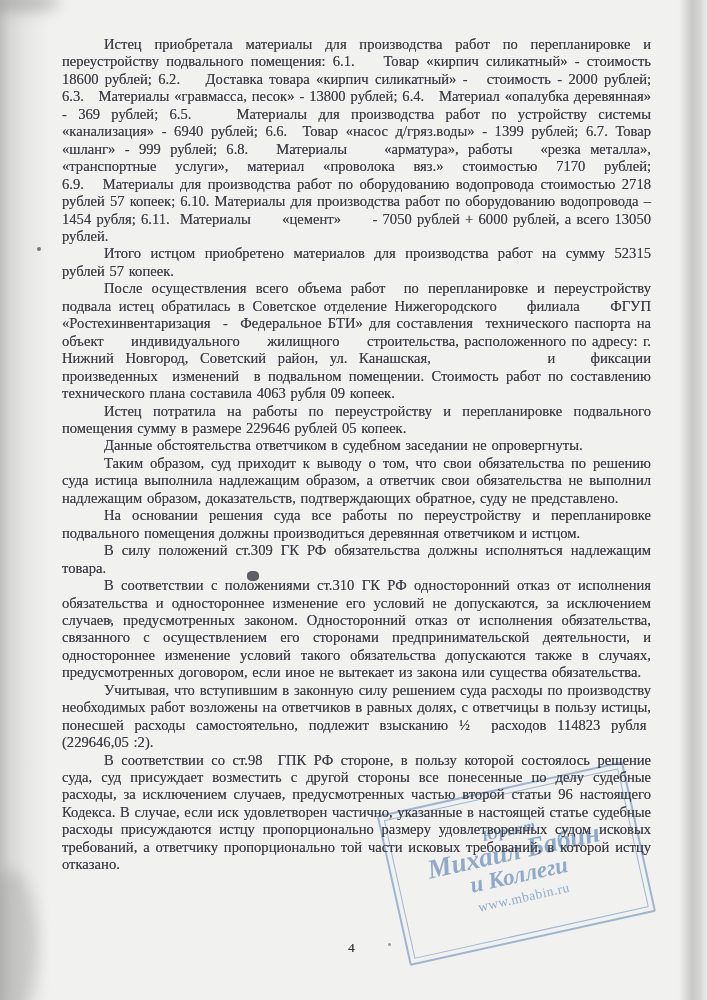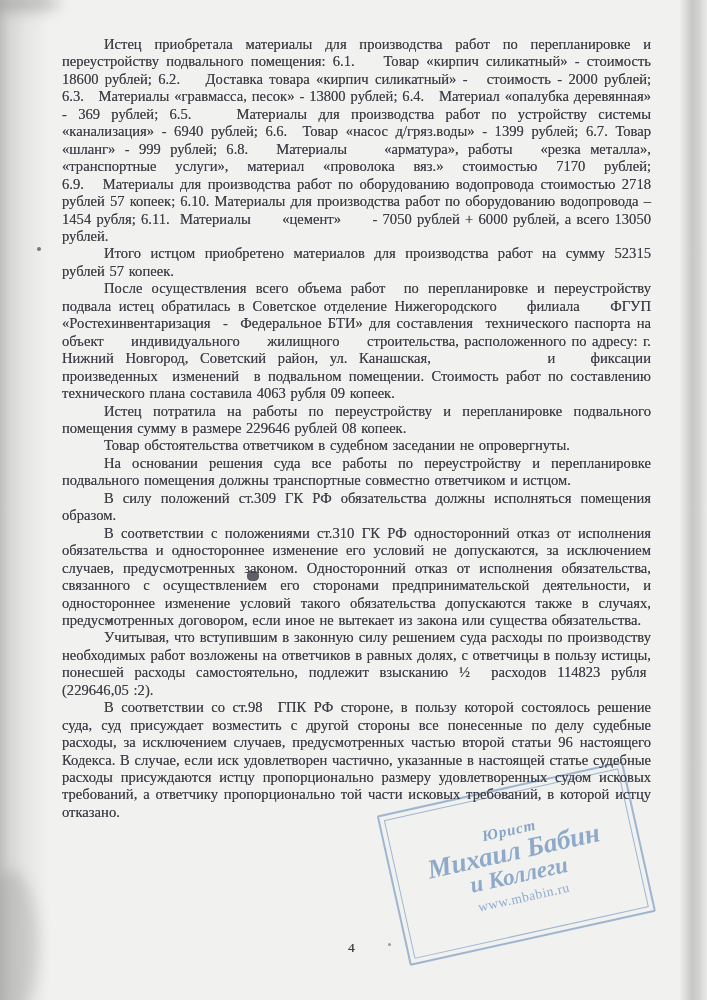--- a/index.html
+++ b/index.html
@@ -104,24 +104,25 @@
       <div class="stamp-line2">Михаил Бабин</div>
       <div class="stamp-line3">и Коллеги</div>
       <div class="stamp-url">www.mbabin.ru</div>
     </div>
   </div>
 
   <div class="text-block">
     <p>Истец приобретала материалы для производства работ по&nbsp;перепланировке и переустройству подвального помещения: 6.1.&nbsp;&nbsp;&nbsp;&nbsp;Товар «кирпич силикатный» - стоимость 18600 рублей; 6.2.&nbsp;&nbsp;&nbsp;&nbsp;Доставка товара «кирпич силикатный» -&nbsp;&nbsp;&nbsp;стоимость - 2000 рублей; 6.3.&nbsp;&nbsp;&nbsp;Материалы «гравмасса, песок» - 13800 рублей; 6.4.&nbsp;&nbsp;&nbsp;Материал «опалубка деревянная» - 369 рублей; 6.5.&nbsp;&nbsp;&nbsp;&nbsp;Материалы для производства работ по устройству системы «канализация» - 6940 рублей; 6.6.&nbsp;&nbsp;Товар «насос д/гряз.воды» - 1399 рублей; 6.7. Товар «шланг» - 999 рублей; 6.8.&nbsp;&nbsp;&nbsp;Материалы&nbsp;&nbsp;&nbsp;&nbsp;«арматура», работы&nbsp;&nbsp;&nbsp;«резка металла», «транспортные услуги», материал «проволока вяз.» стоимостью 7170 рублей; 6.9.&nbsp;&nbsp;&nbsp;Материалы для производства работ по оборудованию водопровода стоимостью 2718 рублей 57 копеек; 6.10. Материалы для производства работ по оборудованию водопровода – 1454 рубля; 6.11.&nbsp;&nbsp;Материалы&nbsp;&nbsp;&nbsp;&nbsp;&nbsp;&nbsp;«цемент»&nbsp;&nbsp;&nbsp;&nbsp;&nbsp;&nbsp;- 7050 рублей + 6000 рублей, а всего 13050 рублей.</p>
     <p>Итого истцом приобретено материалов для производства работ на сумму 52315 рублей 57 копеек.</p>
     <p>После осуществления всего объема работ&nbsp;&nbsp;по перепланировке и переустройству подвала истец обратилась в Советское отделение Нижегородского&nbsp;&nbsp;&nbsp;&nbsp;филиала&nbsp;&nbsp;&nbsp;&nbsp;ФГУП «Ростехинвентаризация&nbsp; -&nbsp; Федеральное БТИ» для составления&nbsp;&nbsp;технического паспорта на объект&nbsp;&nbsp;&nbsp;&nbsp;&nbsp;индивидуального&nbsp;&nbsp;&nbsp;&nbsp;&nbsp;жилищного&nbsp;&nbsp;&nbsp;&nbsp;&nbsp;строительства,&nbsp;расположенного по адресу: г. Нижний Новгород, Советский район, ул. Канашская,&nbsp;&nbsp;&nbsp;&nbsp;&nbsp;&nbsp;&nbsp;&nbsp;&nbsp;&nbsp;и&nbsp;&nbsp;&nbsp;фиксации произведенных&nbsp;&nbsp;изменений&nbsp;&nbsp;в подвальном помещении. Стоимость работ по составлению технического плана составила 4063 рубля 09 копеек.</p>
-    <p>Истец потратила на работы по переустройству и перепланировке подвального помещения сумму в размере 229646 рублей 08 копеек.</p>
-    <p>Товар обстоятельства ответчиком в судебном заседании не опровергнуты.</p>
-    <p>На основании решения суда все работы по переустройству и перепланировке подвального помещения должны транспортные совместно ответчиком и истцом.</p>
-    <p>В силу положений ст.309 ГК РФ обязательства должны исполняться помещения образом.</p>
+    <p>Истец потратила на работы по переустройству и перепланировке подвального помещения сумму в размере 229646 рублей 05 копеек.</p>
+    <p>Данные обстоятельства ответчиком в судебном заседании не опровергнуты.</p>
+    <p>Таким образом, суд приходит к выводу о том, что свои обязательства по решению суда истица выполнила надлежащим образом, а ответчик свои обязательства не выполнил надлежащим образом, доказательств, подтверждающих обратное, суду не представлено.</p>
+    <p>На основании решения суда все работы по переустройству и перепланировке подвального помещения должны производиться деревянная ответчиком и истцом.</p>
+    <p>В силу положений ст.309 ГК РФ обязательства должны исполняться надлежащим товара.</p>
     <p>В соответствии с положениями ст.310 ГК РФ односторонний отказ от исполнения обязательства и одностороннее изменение его условий не допускаются, за исключением случаев, предусмотренных законом. Односторонний отказ от исполнения обязательства, связанного с осуществлением его сторонами предпринимательской деятельности, и одностороннее изменение условий такого обязательства допускаются также в случаях, предусмотренных договором, если иное не вытекает из закона или существа обязательства.</p>
     <p>Учитывая, что вступившим в законную силу решением суда расходы по производству необходимых работ возложены на ответчиков в равных долях, с ответчицы в пользу истицы, понесшей расходы самостоятельно, подлежит взысканию ½&nbsp; расходов 114823 рубля&nbsp; (229646,05 :2).</p>
     <p>В соответствии со ст.98&nbsp; ГПК РФ стороне, в пользу которой состоялось решение суда, суд присуждает возместить с другой стороны все понесенные по делу судебные расходы, за исключением случаев, предусмотренных частью второй статьи 96 настоящего Кодекса. В случае, если иск удовлетворен частично, указанные в настоящей статье судебные расходы присуждаются истцу пропорционально размеру удовлетворенных судом исковых требований, а ответчику пропорционально той части исковых требований, в которой истцу отказано.</p>
   </div>
 
   <div class="page-number">4</div>
 
   <span class="speck s1"></span>
   <span class="speck s2"></span>
   <span class="speck s3"></span>

